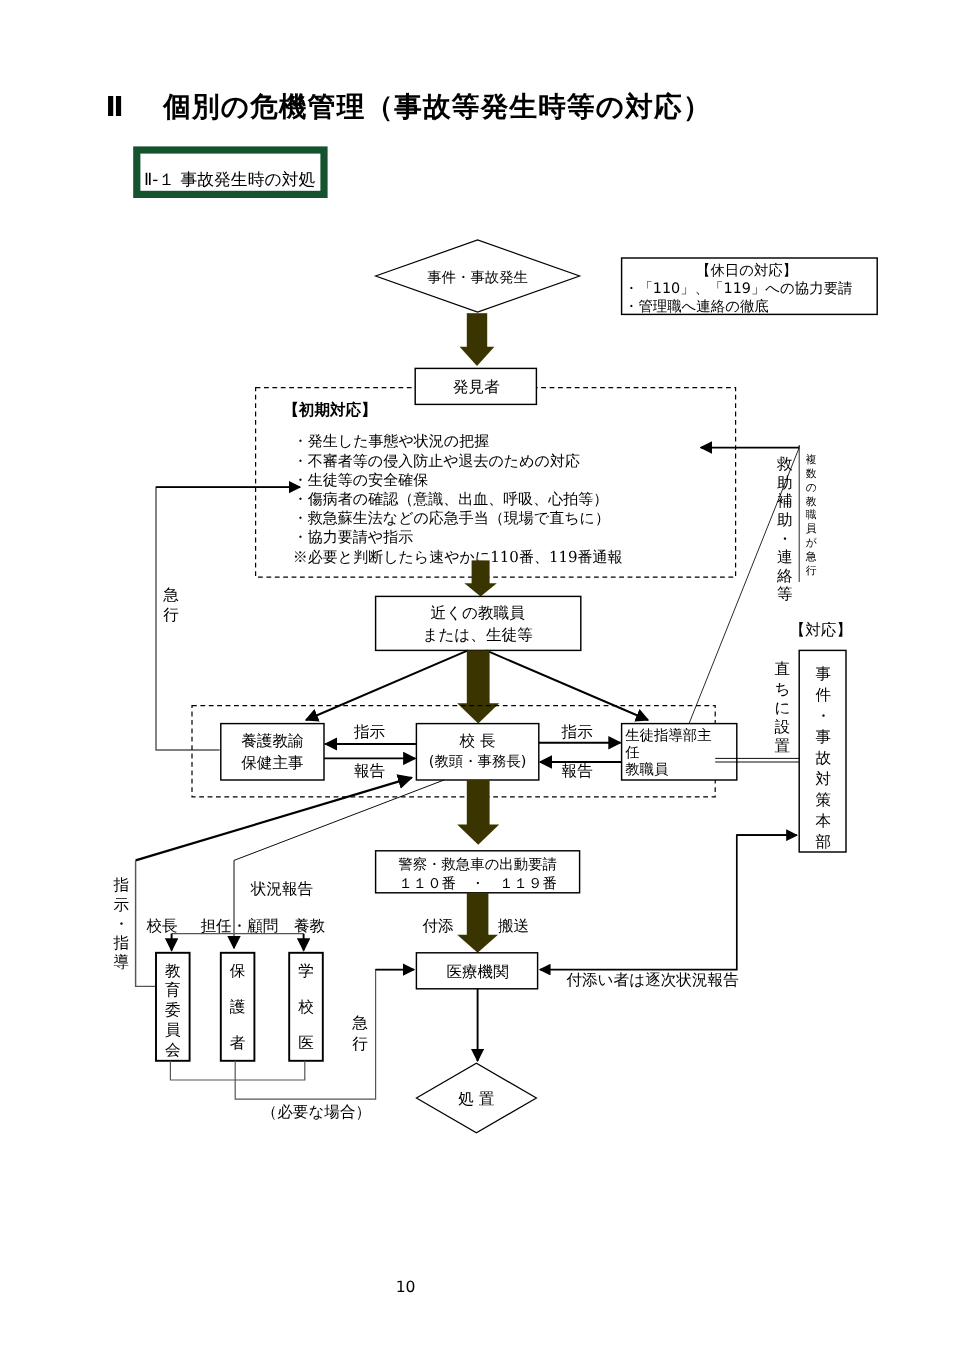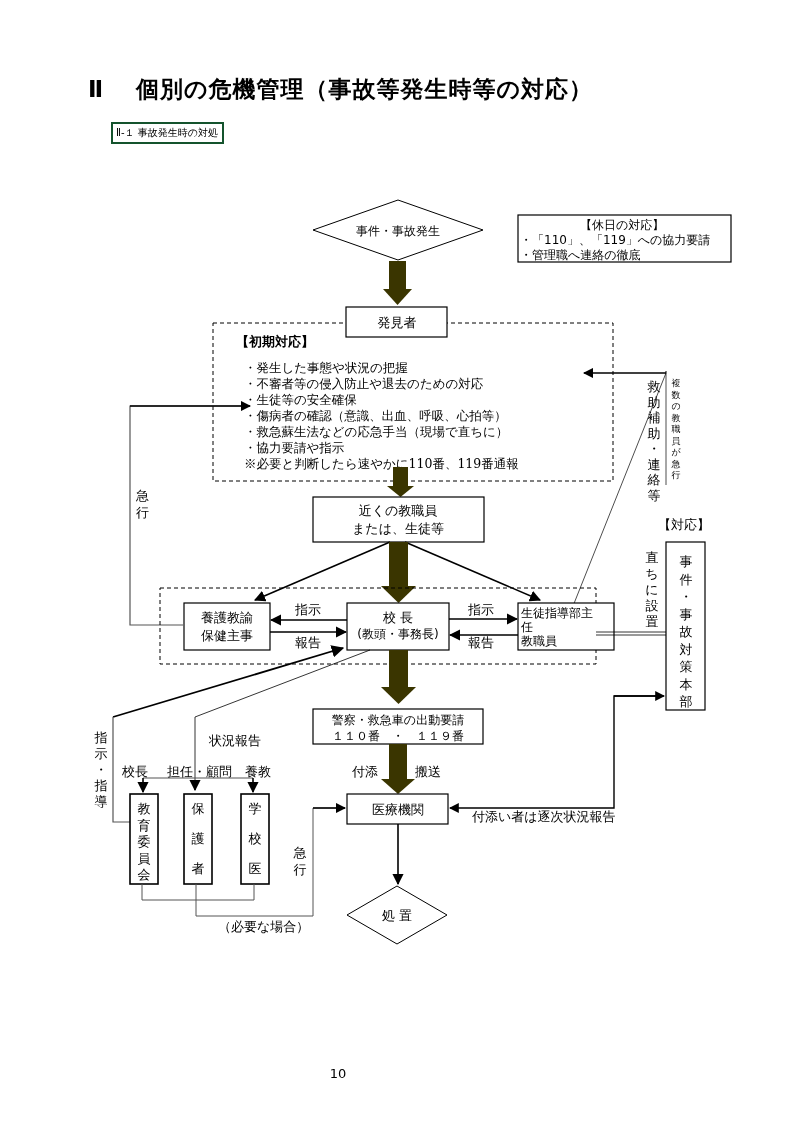--- a/index.html
+++ b/index.html
@@ -1,22 +1,22 @@
 <!DOCTYPE html>
 <html><head>
 <meta charset="utf-8">
 <style>
   html, body { margin: 0; padding: 0; background: #ffffff; }
   body { width: 794px; height: 1123px; position: relative; overflow: hidden;
          font-family: "DejaVu Sans", "Liberation Sans", sans-serif; color: #000; }
   .heading { position: absolute; left: 88px; top: 74px; font-size: 23px; font-weight: bold;
              letter-spacing: 1px; white-space: nowrap; }
   .heading .num { display: inline-block; width: 48px; }
-  .subheading { position: absolute; left: 111px; top: 122px; font-size: 10px; border: 2px solid #14532d;
-                padding: 0 4px 0 3px; line-height: 18px; white-space: nowrap; }
+  .subheading { position: absolute; left: 111px; top: 122px; font-size: 14px; border: 6px solid #14532d;
+                padding: 13px 4px 0 3px; line-height: 18px; white-space: nowrap; }
   .page-number { position: absolute; left: 0; width: 676px; text-align: center; top: 1066px; font-size: 13px; }
   svg#flow { position: absolute; left: 0; top: 0; }
   svg text { font-family: "DejaVu Sans", "Liberation Sans", sans-serif; fill: #000; }
   .serif { font-family: "DejaVu Serif", "Liberation Serif", serif !important; }
 </style>
 </head>
 <body>
 
 <div class="heading">
   <span class="num">Ⅱ</span><span>個別の危機管理（事故等発生時等の対応）</span>

